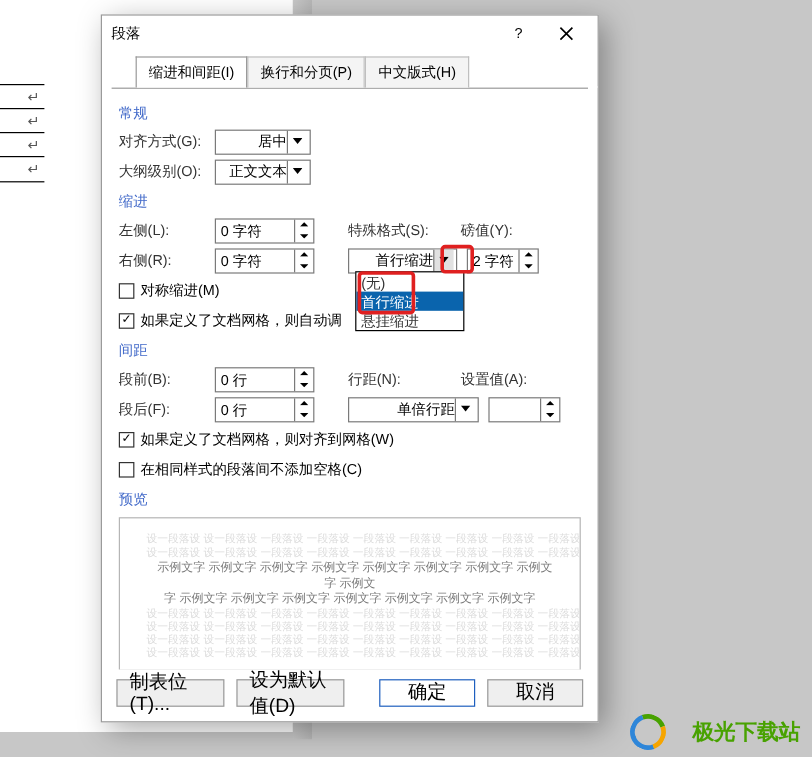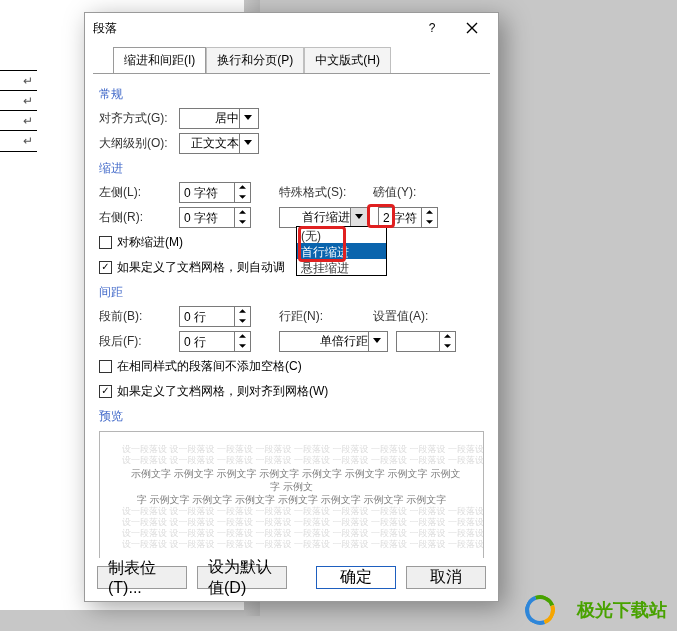--- a/index.html
+++ b/index.html
@@ -88,21 +88,21 @@
   .section-label { color:#4169c9; margin-top:6px; margin-bottom:4px; }
   .row { display:flex; align-items:center; margin: 3px 0; min-height:22px;}
   .lbl { width:80px; text-align:left; color:#333; }
   select, .select, input.text {
     height:21px; border:1px solid #7a7a7a; background:#fff;
     font-size:12px; font-family:inherit; padding:1px 4px;
   }
   .select { display:inline-flex; align-items:center; justify-content:flex-end; width:80px; padding-right:2px;}
   .select .arrow { width:17px; height:19px; border-left:1px solid #7a7a7a; display:flex; align-items:center; justify-content:center;}
   .spinner {
-    display:inline-flex; height:21px; border:1px solid #7a7a7a; width:72px;
+    display:inline-flex; height:21px; border:1px solid #7a7a7a; width:83px;
   }
   .spinner .sv { flex:1; padding:2px 4px;}
   .spinner .sbtns { width:16px; border-left:1px solid #7a7a7a; display:flex; flex-direction:column;}
   .spinner .sbtns div{flex:1;display:flex;align-items:center;justify-content:center;}
   .spinner .sbtns svg{width:7px;height:4px;}
   .checkbox { display:inline-flex; align-items:center; gap:5px;}
   .checkbox .box { width:13px; height:13px; border:1px solid #333; display:flex; align-items:center; justify-content:center; background:#fff;}
   .checkbox .box.checked::before{content:"✓"; font-size:10px; line-height:1; color:#000;}
   .dropdown-pop {
     position:absolute;
@@ -364,28 +364,28 @@
             <div>
               <svg viewBox="0 0 8 4">
                 <path d="M0 0 L4 4 L8 0" fill="#000"></path>
               </svg>
             </div>
           </span>
       </div>
     </div>
     <div class="row">
       <label class="checkbox">
+        <span class="box checked"></span>
+        <span>如果定义了文档网格，则对齐到网格(W)</span>
+      </label>
+    </div>
+    <div class="row">
+      <label class="checkbox">
         <span class="box"></span>
         <span>在相同样式的段落间不添加空格(C)</span>
-      </label>
-    </div>
-    <div class="row">
-      <label class="checkbox">
-        <span class="box checked"></span>
-        <span>如果定义了文档网格，则对齐到网格(W)</span>
       </label>
     </div>
 
     <div class="section-label">预览</div>
     <div class="preview-box">
       <div class="pv-line">设一段落设 设一段落设 一段落设 一段落设 一段落设 一段落设 一段落设 一段落设 一段落设一</div>
       <div class="pv-line">设一段落设 设一段落设 一段落设 一段落设 一段落设 一段落设 一段落设 一段落设 一段落设一</div>
       <div class="pv-sample" style="white-space:pre-wrap;">   示例文字 示例文字 示例文字 示例文字 示例文字 示例文字 示例文字 示例文字 示例文
 字 示例文字 示例文字 示例文字 示例文字 示例文字 示例文字 示例文字</div>
       <div class="pv-line">设一段落设 设一段落设 一段落设 一段落设 一段落设 一段落设 一段落设 一段落设 一段落设一</div>

